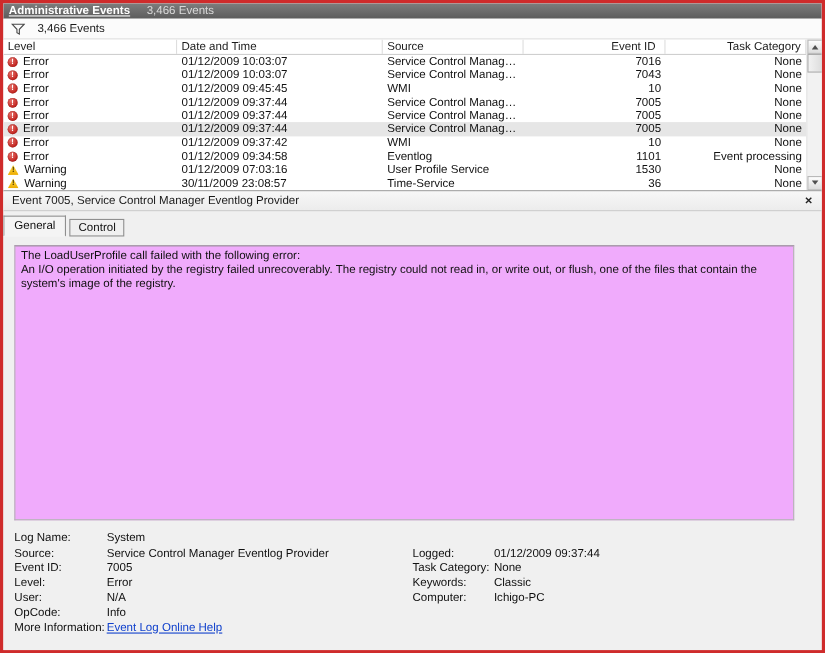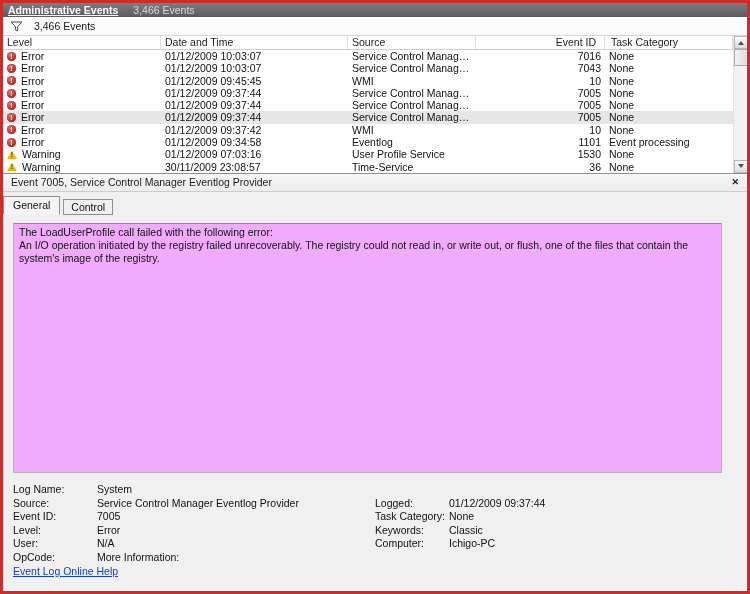--- a/index.html
+++ b/index.html
@@ -26,21 +26,21 @@
   .funnel { margin-right:11px; display:block; }
   
   .list { flex:0 0 136px; position:relative; background:#fff; }
   .list-inner { margin-right:14px; height:100%; overflow:hidden; }
   .hdr { height:13px; display:flex; border-bottom:1px solid #cfcfcf; background:#fff; font-size:10.5px; color:#1c1c1c; }
   .hcell { box-sizing:border-box; border-right:1px solid #dedede; padding:0 4px; line-height:12px; white-space:nowrap; overflow:hidden; }
   .c-level   { width:158px; flex:0 0 158px; }
   .c-date    { width:187px; flex:0 0 187px; }
   .c-source  { width:128px; flex:0 0 128px; }
   .c-eventid { width:129px; flex:0 0 129px; text-align:right; padding-right:8px; }
-  .c-task    { flex:1; padding-left:6px; }
+  .c-task    { flex:1; padding-left:6px;text-align:right; }
   .row { height:12.3px; display:flex; font-size:10.5px; color:#111; }
   .row.selected { background:#e6e6e6; }
   .cell { box-sizing:border-box; padding:0 4px; line-height:12.3px; white-space:nowrap; overflow:hidden; text-overflow:ellipsis; }
   .cell.c-level { display:flex; align-items:center; padding-left:4px; }
   .lvl-text { margin-left:5px; }
   .lvl-icon { display:inline-block; position:relative; }
   .icon-error { width:9px; height:9px; flex:0 0 9px; border-radius:50%;
     background:radial-gradient(circle at 35% 30%, #e8736c, #bf1f1a 75%);
     box-shadow:inset 0 0 1px #7d0f0c; }
   .icon-error::after { content:"!"; position:absolute; left:0; right:0; top:0;
@@ -242,20 +242,21 @@
         <div class="fcell">System</div>
         <div class="fcell">Source:</div>
         <div class="fcell">Service Control Manager Eventlog Provider</div>
         <div class="fcell">Event ID:</div>
         <div class="fcell">7005</div>
         <div class="fcell">Level:</div>
         <div class="fcell">Error</div>
         <div class="fcell">User:</div>
         <div class="fcell">N/A</div>
         <div class="fcell">OpCode:</div>
+        <div class="fcell">Info</div>
         <div class="fcell">More Information:</div>
         <div class="fcell"><a href="#" class="help-link">Event Log Online Help</a></div>
       </div>
       <div class="fgrid-right">
         <div class="fcell">Logged:</div>
         <div class="fcell">01/12/2009 09:37:44</div>
         <div class="fcell">Task Category:</div>
         <div class="fcell">None</div>
         <div class="fcell">Keywords:</div>
         <div class="fcell">Classic</div>

